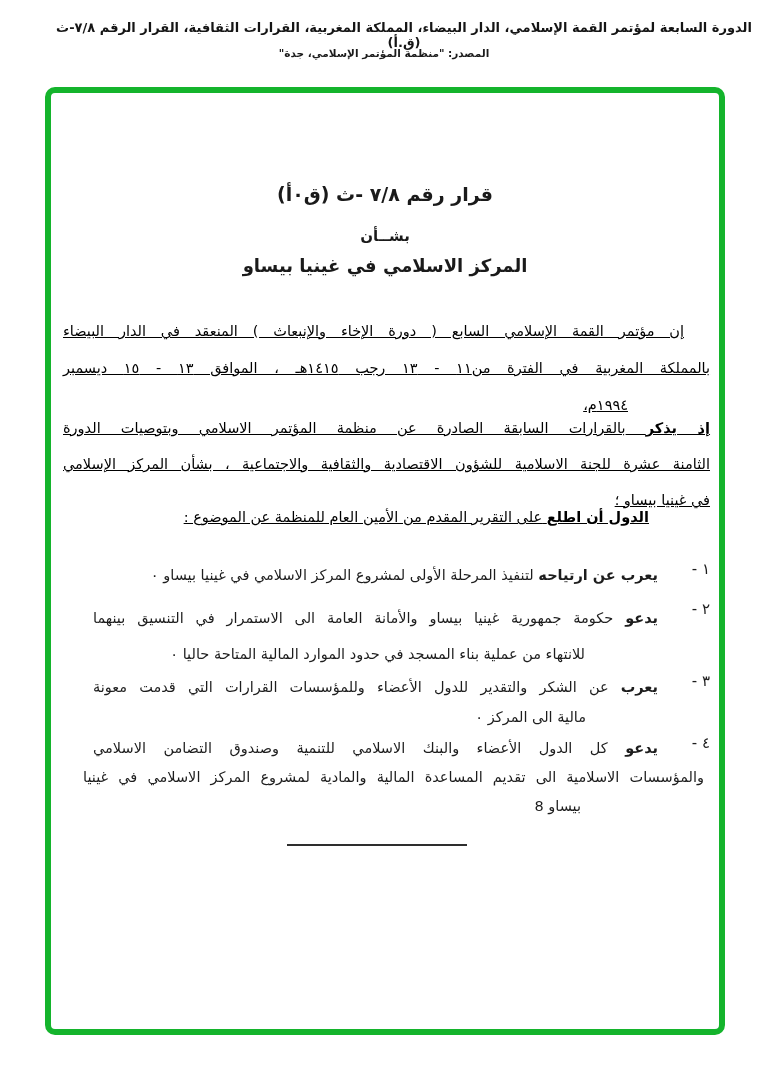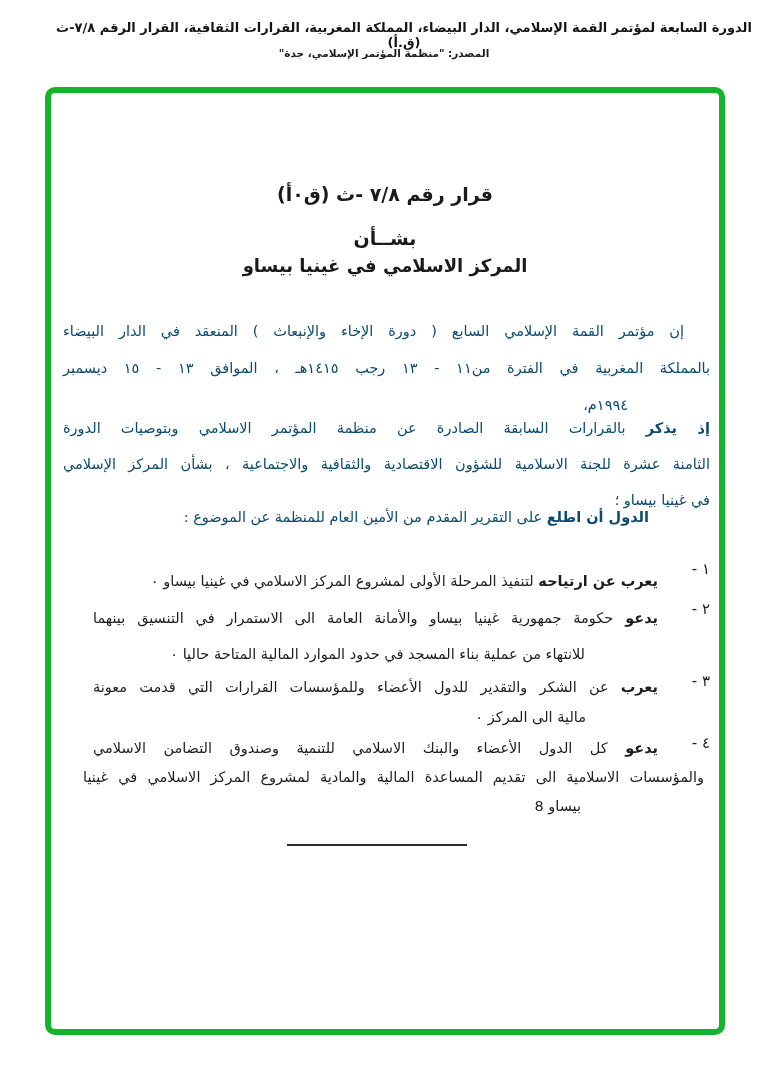--- a/index.html
+++ b/index.html
@@ -18,34 +18,34 @@
     font-size:10.5px; font-weight:bold; color:#1b1b1b; direction:rtl;
   }
   
   .frame {
     left:45px; top:87px; width:668px; height:936px;
     border:6px solid #14b42c; border-radius:10px;
   }
   
   .ttl { left:45px; width:680px; text-align:center; font-weight:bold; color:#1a1a1a; direction:rtl; }
   .t1 { top:183px; font-size:19px;text-align:center; }
-  .t2 { top:227px; font-size:19px; }
+  .t2 { top:227px; font-size:15px; }
   .t3 { top:255px; font-size:18px; }
   
-  .blk { left:63px; width:647px; direction:rtl; color:#0c4a6e; font-size:14.5px; }
+  .blk { left:63px; width:647px; direction:rtl; color:#000000; font-size:14.5px;text-decoration:underline; }
   .p1 { top:313px; } .p1 .ln { line-height:37px; }
   .p2 { top:410px; } .p2 .ln { line-height:36px; }
   .p3 { top:502px; } .p3 .ln { line-height:30px; }
   .ln { white-space:normal; }
   .just { text-align:justify; text-align-last:justify; }
   .r { }
   b { font-weight:bold; }
   
   .item { left:63px; width:647px; direction:rtl; color:#1d1d1d; font-size:14.5px; }
-  .i1 { top:560px; } .i1 .ln { line-height:31px;margin-top:6px; }
+  .i1 { top:560px; } .i1 .ln { line-height:31px; }
   .i2 { top:600px; } .i2 .ln { line-height:36px; }
   .i3 { top:672px; } .i3 .ln { line-height:30px; }
   .i4 { top:734px; } .i4 .ln { line-height:29px; }
   .num { position:absolute; right:0; top:0; font-size:15px; color:#1d1d1d; }
   .pr52  { padding-right:52px; }
   .pl30  { padding-left:30px; }
   .pr125 { padding-right:125px; }
   .pr124 { padding-right:124px; }
   .pr6   { padding-right:6px; padding-left:20px; }
   .pr129 { padding-right:129px; }

